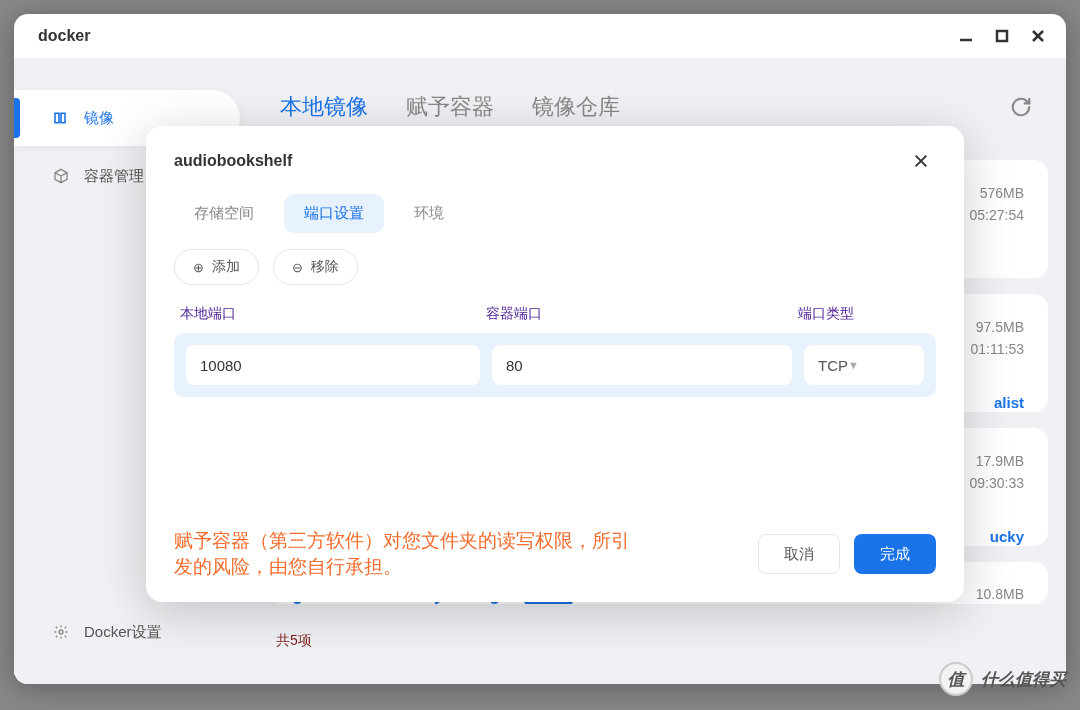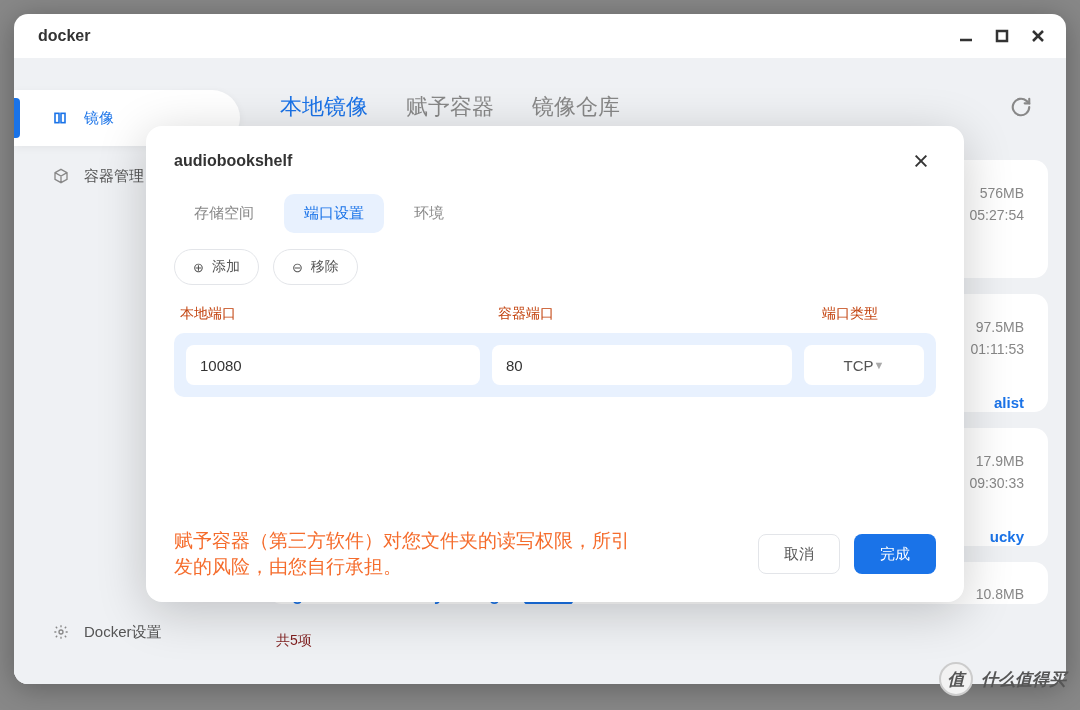--- a/index.html
+++ b/index.html
@@ -35,28 +35,28 @@
     .modal { position: absolute; top: 112px; left: 132px; width: 818px; height: 476px; background: #fff; border-radius: 16px; box-shadow: 0 10px 50px rgba(0,0,0,0.2); z-index: 100; padding: 20px 28px 22px 28px; display: flex; flex-direction: column; }
     .modal-header { display: flex; justify-content: space-between; align-items: center; margin-bottom: 18px; }
     .modal-title { font-size: 16px; font-weight: 700; color: #333; }
     .modal-close { width: 30px; height: 30px; display: flex; align-items: center; justify-content: center; cursor: pointer; color: #333; font-size: 20px; }
     .modal-tabs { display: flex; gap: 10px; margin-bottom: 16px; }
     .modal-tab { padding: 10px 20px; font-size: 15px; color: #888; cursor: pointer; border-radius: 10px; }
     .modal-tab.active { background: #e8f1fe; color: #1a73e8; font-weight: 500; }
     .modal-actions { display: flex; gap: 14px; margin-bottom: 20px; }
     .pill-btn { border: 1px solid #e3e5e9; background: #fff; border-radius: 20px; padding: 8px 18px; font-size: 14px; color: #555; cursor: pointer; display: inline-flex; align-items: center; gap: 8px; }
     .pill-btn .icon { font-size: 13px; }
-    .port-header { display: flex; gap: 24px; padding: 0 6px 10px 6px; color: #c2410c; font-size: 14px; }
+    .port-header { display: flex; gap: 12px; padding: 0 6px 10px 6px; color: #4c1d95; font-size: 14px; }
     .port-header .col1 { flex: 0 0 294px; }
     .port-header .col2 { flex: 0 0 300px; }
     .port-header .col3 { flex: 1; }
     .port-row { background: #e8f1fe; border-radius: 10px; padding: 12px; display: flex; gap: 12px; align-items: center; }
     .port-input { flex: 0 0 294px; height: 40px; border: none; background: #fff; border-radius: 8px; padding: 0 14px; font-size: 15px; color: #333; outline: none; }
     .port-input.col2 { flex: 0 0 300px; }
-    .port-select { flex: 1; height: 40px; background: #fff; border-radius: 8px; padding: 0 14px; font-size: 15px; color: #555; display: flex; align-items: center; justify-content: center; cursor: pointer; }
+    .port-select { flex: 1; height: 40px; background: #fff; border-radius: 8px; padding: 0 14px; font-size: 15px; color: #555; display: flex; align-items: center; justify-content: flex-start; cursor: pointer; }
     .port-select .caret { color: #aaa; font-size: 11px; }
     .modal-footer { margin-top: auto; display: flex; justify-content: space-between; align-items: center; }
     .warning-text { font-size: 19px; color: #f56c2c; max-width: 460px; }
     .modal-btns { display: flex; gap: 14px; }
     .btn { min-width: 82px; height: 40px; border-radius: 8px; font-size: 15px; cursor: pointer; display: inline-flex; align-items: center; justify-content: center; border: 1px solid transparent; }
     .btn-default { background: #fff; border-color: #e3e5e9; color: #555; }
     .btn-primary { background: #1a73e8; color: #fff; }
 
     
     .watermark { position: absolute; bottom: 14px; right: 14px; display: flex; align-items: center; gap: 8px; color: #555; font-size: 17px; font-weight: 600; z-index: 200; font-style: italic; }

